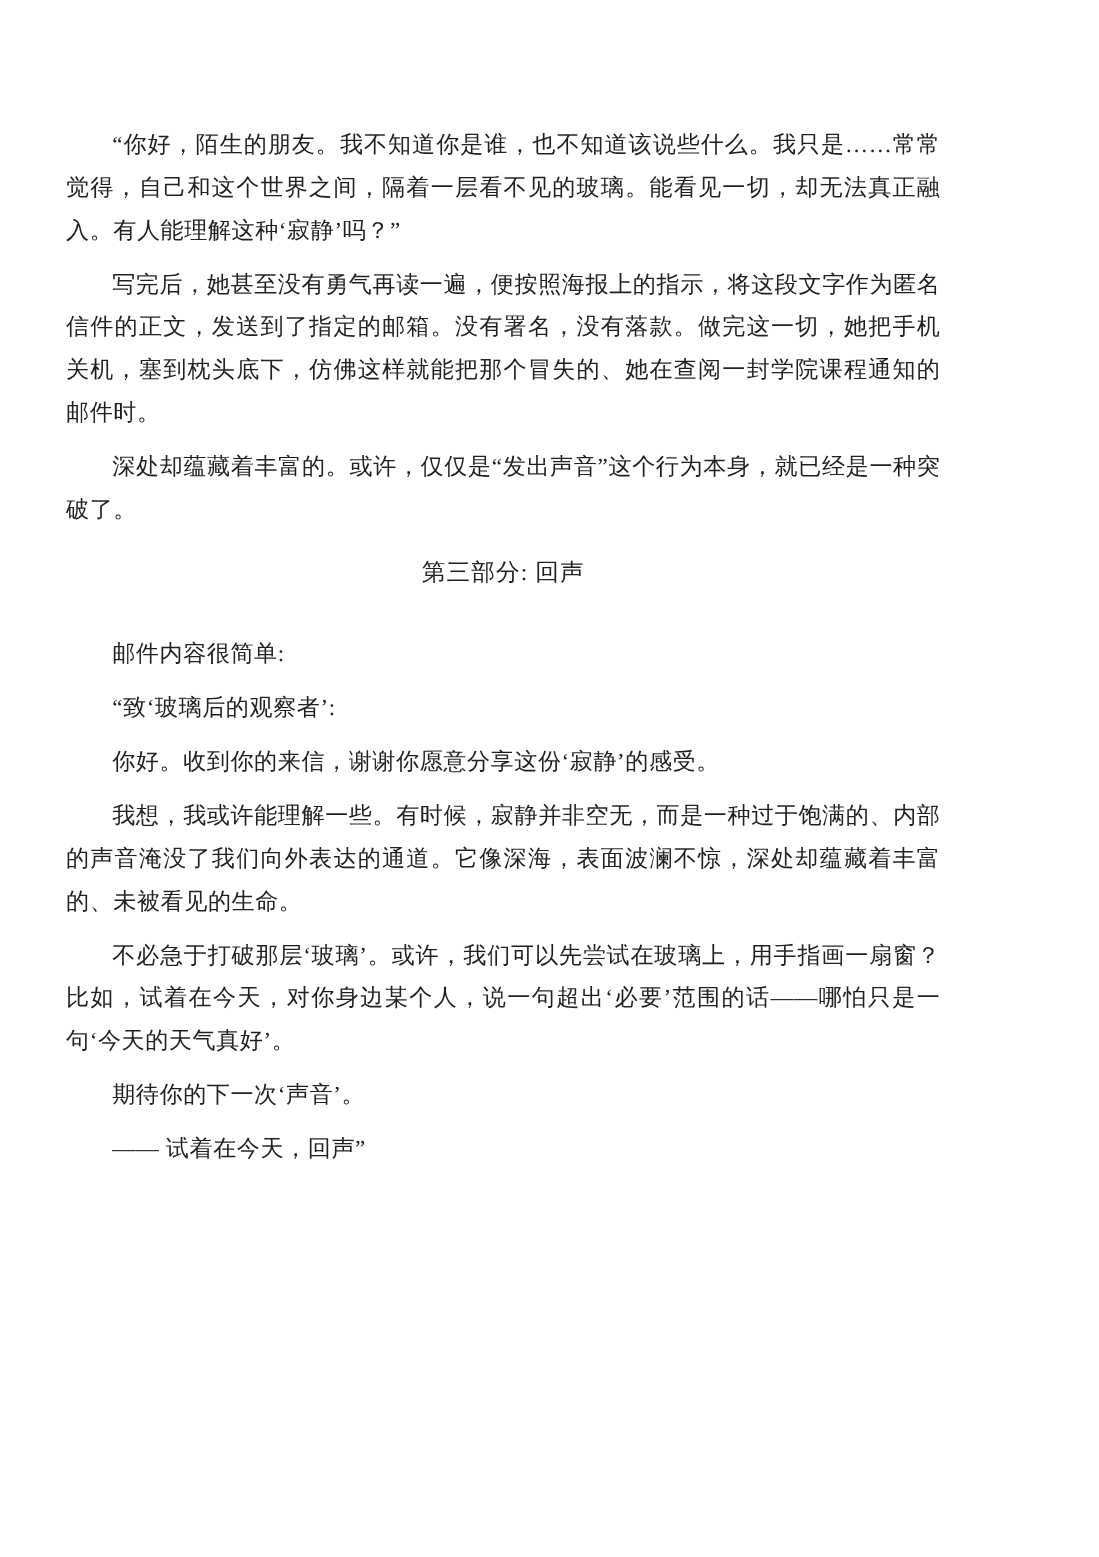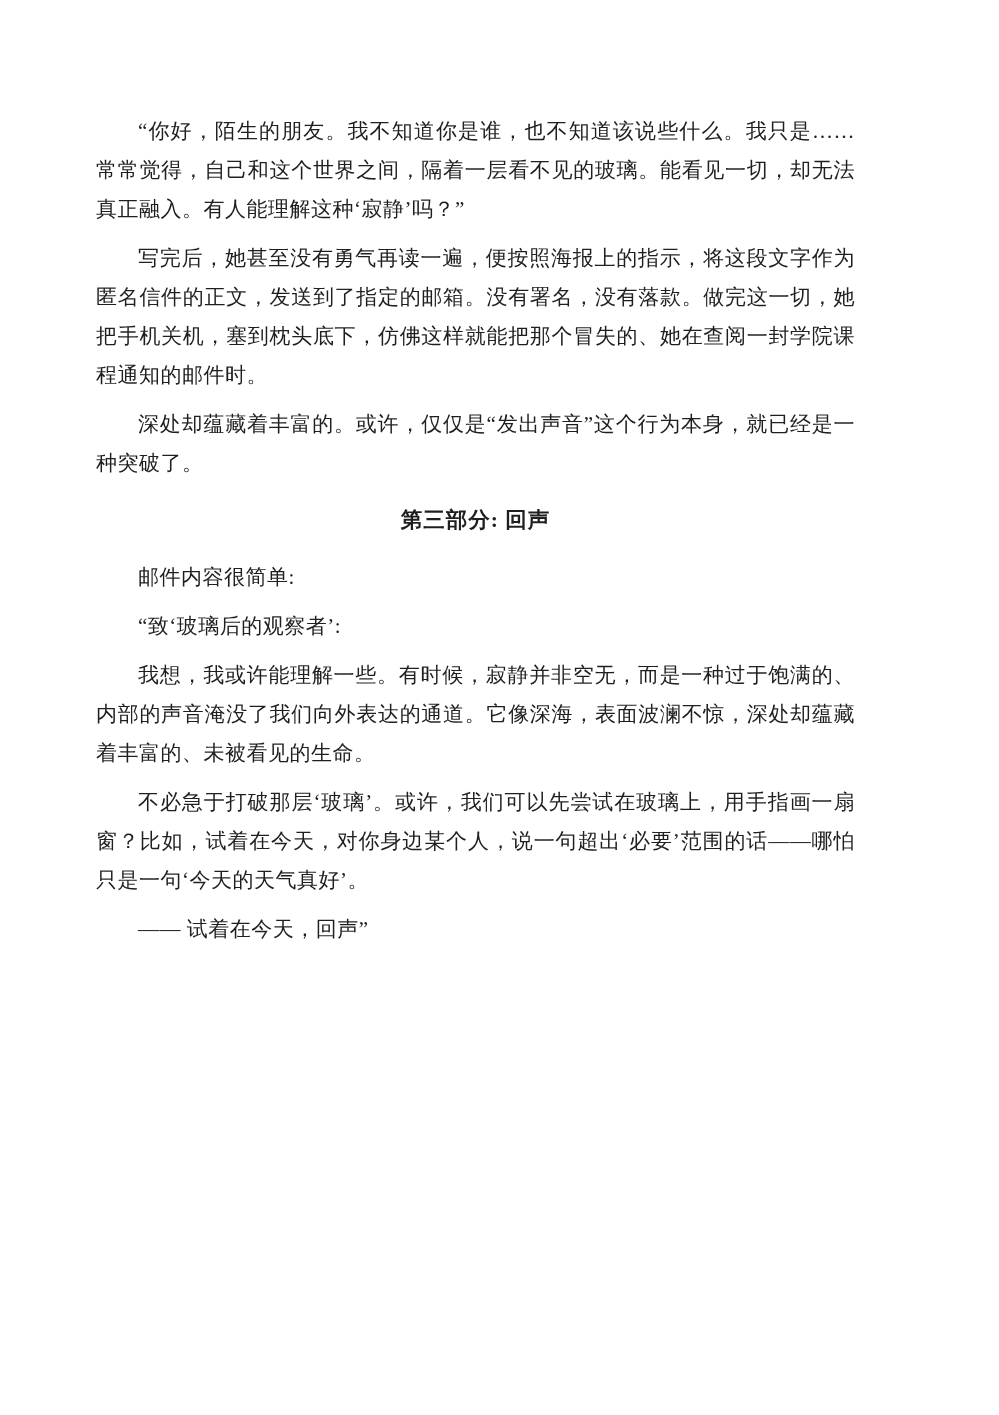--- a/index.html
+++ b/index.html
@@ -6,38 +6,38 @@
     margin: 0;
     padding: 0;
     background: #ffffff;
   }
   .page {
     position: relative;
     width: 999px;
     height: 1415px;
     box-sizing: border-box;
     background: #ffffff;
-    padding: 112px 144px 40px 96px;
+    padding: 112px 144px 40px 60px;
     overflow: hidden;
     font-family: "Liberation Serif", "DejaVu Serif", serif;
     color: #1f1f1f;
   }
   .para {
     margin: 0 0 10px 0;
     font-size: 21px;
     line-height: 39px;
     text-align: justify;
     text-indent: 2em;
     letter-spacing: 0.5px;
   }
   .heading {
-    margin: 18px 0 18px 0;
+    margin: 18px 0 35px 0;
     font-size: 21.5px;
     line-height: 39px;
-    font-weight: bold;
+    font-weight: normal;
     text-align: center;
     letter-spacing: 1px;
   }
   .bold-run {
     font-weight: bold;
   }
 </style>
 </head>
 <body>
 
@@ -49,22 +49,24 @@
 
   <p class="para">深处却蕴藏着丰富的。或许，仅仅是“发出声音”这个行为本身，就已经是一种突破了。</p>
 
   <h2 class="heading">第三部分: 回声</h2>
 
 
   <p class="para">邮件内容很简单:</p>
 
   <p class="para">“致‘玻璃后的观察者’:</p>
 
+  <p class="para">你好。收到你的来信，谢谢你愿意分享这份‘寂静’的感受。</p>
 
   <p class="para">我想，我或许能理解一些。有时候，寂静并非空无，而是一种过于饱满的、内部的声音淹没了我们向外表达的通道。它像深海，表面波澜不惊，深处却蕴藏着丰富的、未被看见的生命。</p>
 
   <p class="para">不必急于打破那层‘玻璃’。或许，我们可以先尝试在玻璃上，用手指画一扇窗？比如，试着在今天，对你身边某个人，说一句超出‘必要’范围的话——哪怕只是一句‘今天的天气真好’。</p>
 
+  <p class="para">期待你的下一次‘声音’。</p>
 
   <p class="para">—— 试着在今天，回声”</p>
 
 
 </div>
 
 </body></html>

